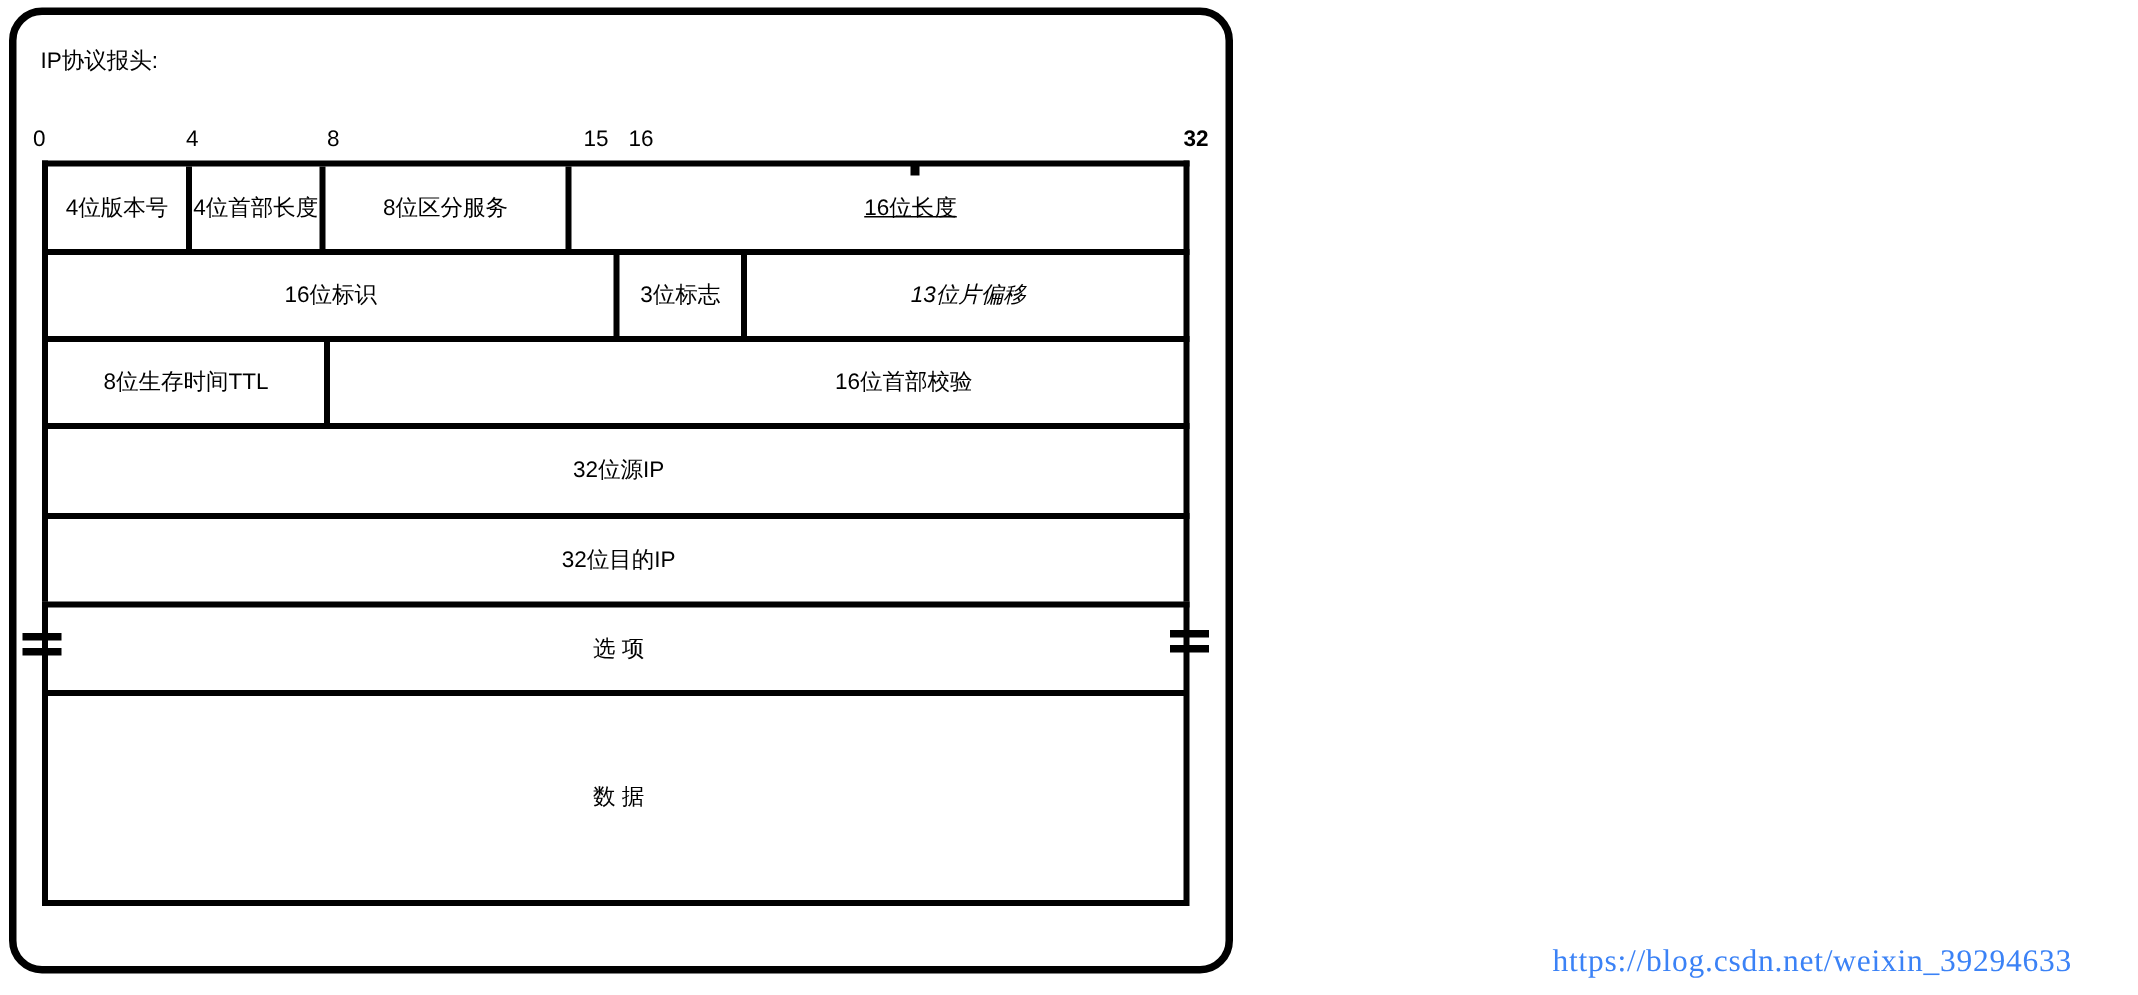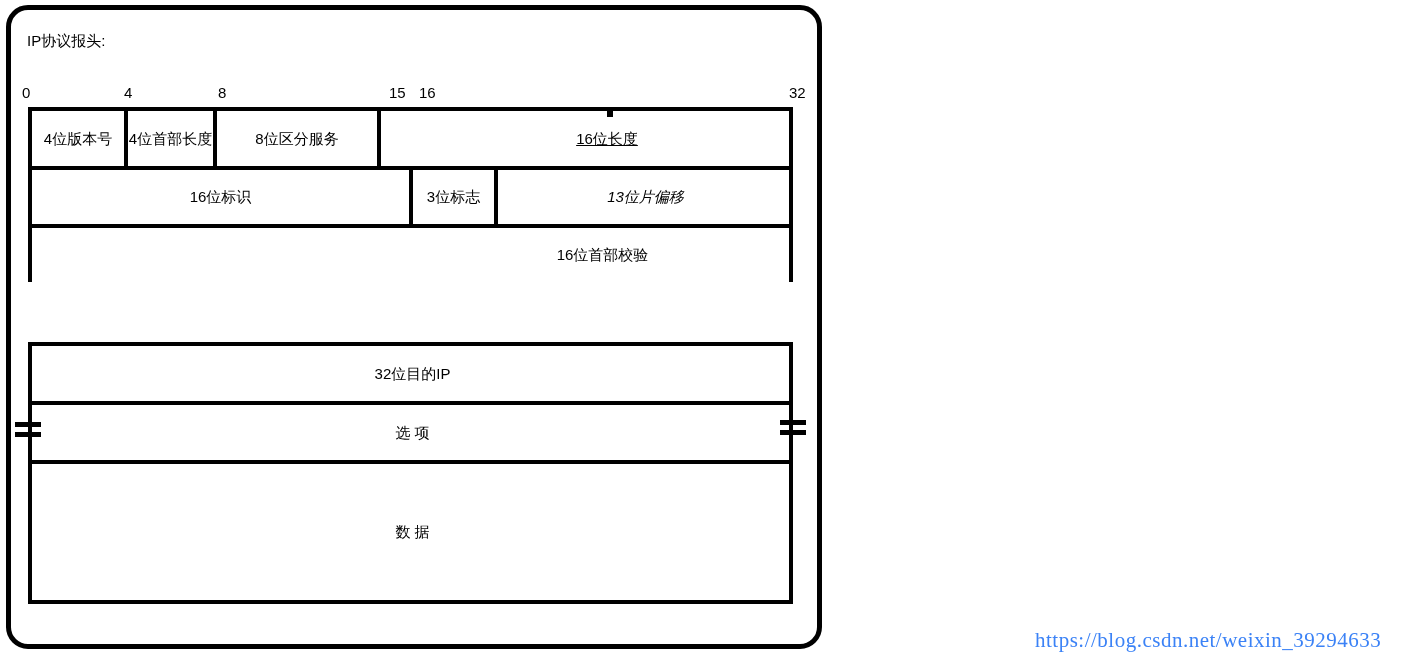--- a/index.html
+++ b/index.html
@@ -143,21 +143,21 @@
 <div id="outer-frame"></div>
 
 <div id="diagram-caption">IP协议报头:</div>
 
 <div id="bit-ruler">
     <div class="ruler-tick" style="left: 22px;">0</div>
     <div class="ruler-tick" style="left: 124px;">4</div>
     <div class="ruler-tick" style="left: 218px;">8</div>
     <div class="ruler-tick" style="left: 389px;">15</div>
     <div class="ruler-tick" style="left: 419px;">16</div>
-    <div class="ruler-tick" style="left: 789px;">32</div>
+    <div class="ruler-tick" style="left: 789px; font-weight: bold;">32</div>
   </div>
 
 <div id="packet-table">
     <div class="pkt-row" style="top: 0px; height: 59px;">
       <span id="row-tick-mark"></span>
       <div class="pkt-cell divider-right" style="left: 0px; width: 96px;">
         <span class="cell-label">4位版本号</span>
       </div>
       <div class="pkt-cell divider-right" style="left: 96px; width: 89px;">
         <span class="cell-label">4位首部长度</span>
@@ -174,22 +174,30 @@
         <span class="cell-label">16位标识</span>
       </div>
       <div class="pkt-cell divider-right" style="left: 381px; width: 85px;">
         <span class="cell-label">3位标志</span>
       </div>
       <div class="pkt-cell" style="left: 466px; width: 295px; font-style: italic;">
         <span class="cell-label">13位片偏移</span>
       </div>
     </div>
     <div class="pkt-row" style="top: 117px; height: 58px;">
+      <div class="pkt-cell divider-right" style="left: 0px; width: 188px;">
+        <span class="cell-label">8位生存时间TTL</span>
+      </div>
       <div class="pkt-cell" style="left: 380px; width: 381px;">
         <span class="cell-label">16位首部校验</span>
+      </div>
+    </div>
+    <div class="pkt-row" style="top: 175px; height: 60px;">
+      <div class="pkt-cell" style="left: 0px; width: 761px;">
+        <span class="cell-label">32位源IP</span>
       </div>
     </div>
     <div class="pkt-row" style="top: 235px; height: 59px;">
       <div class="pkt-cell" style="left: 0px; width: 761px;">
         <span class="cell-label">32位目的IP</span>
       </div>
     </div>
     <div class="pkt-row" style="top: 294px; height: 59px;">
       <div class="pkt-cell" style="left: 0px; width: 761px;">
         <span class="cell-label">选          项</span>

